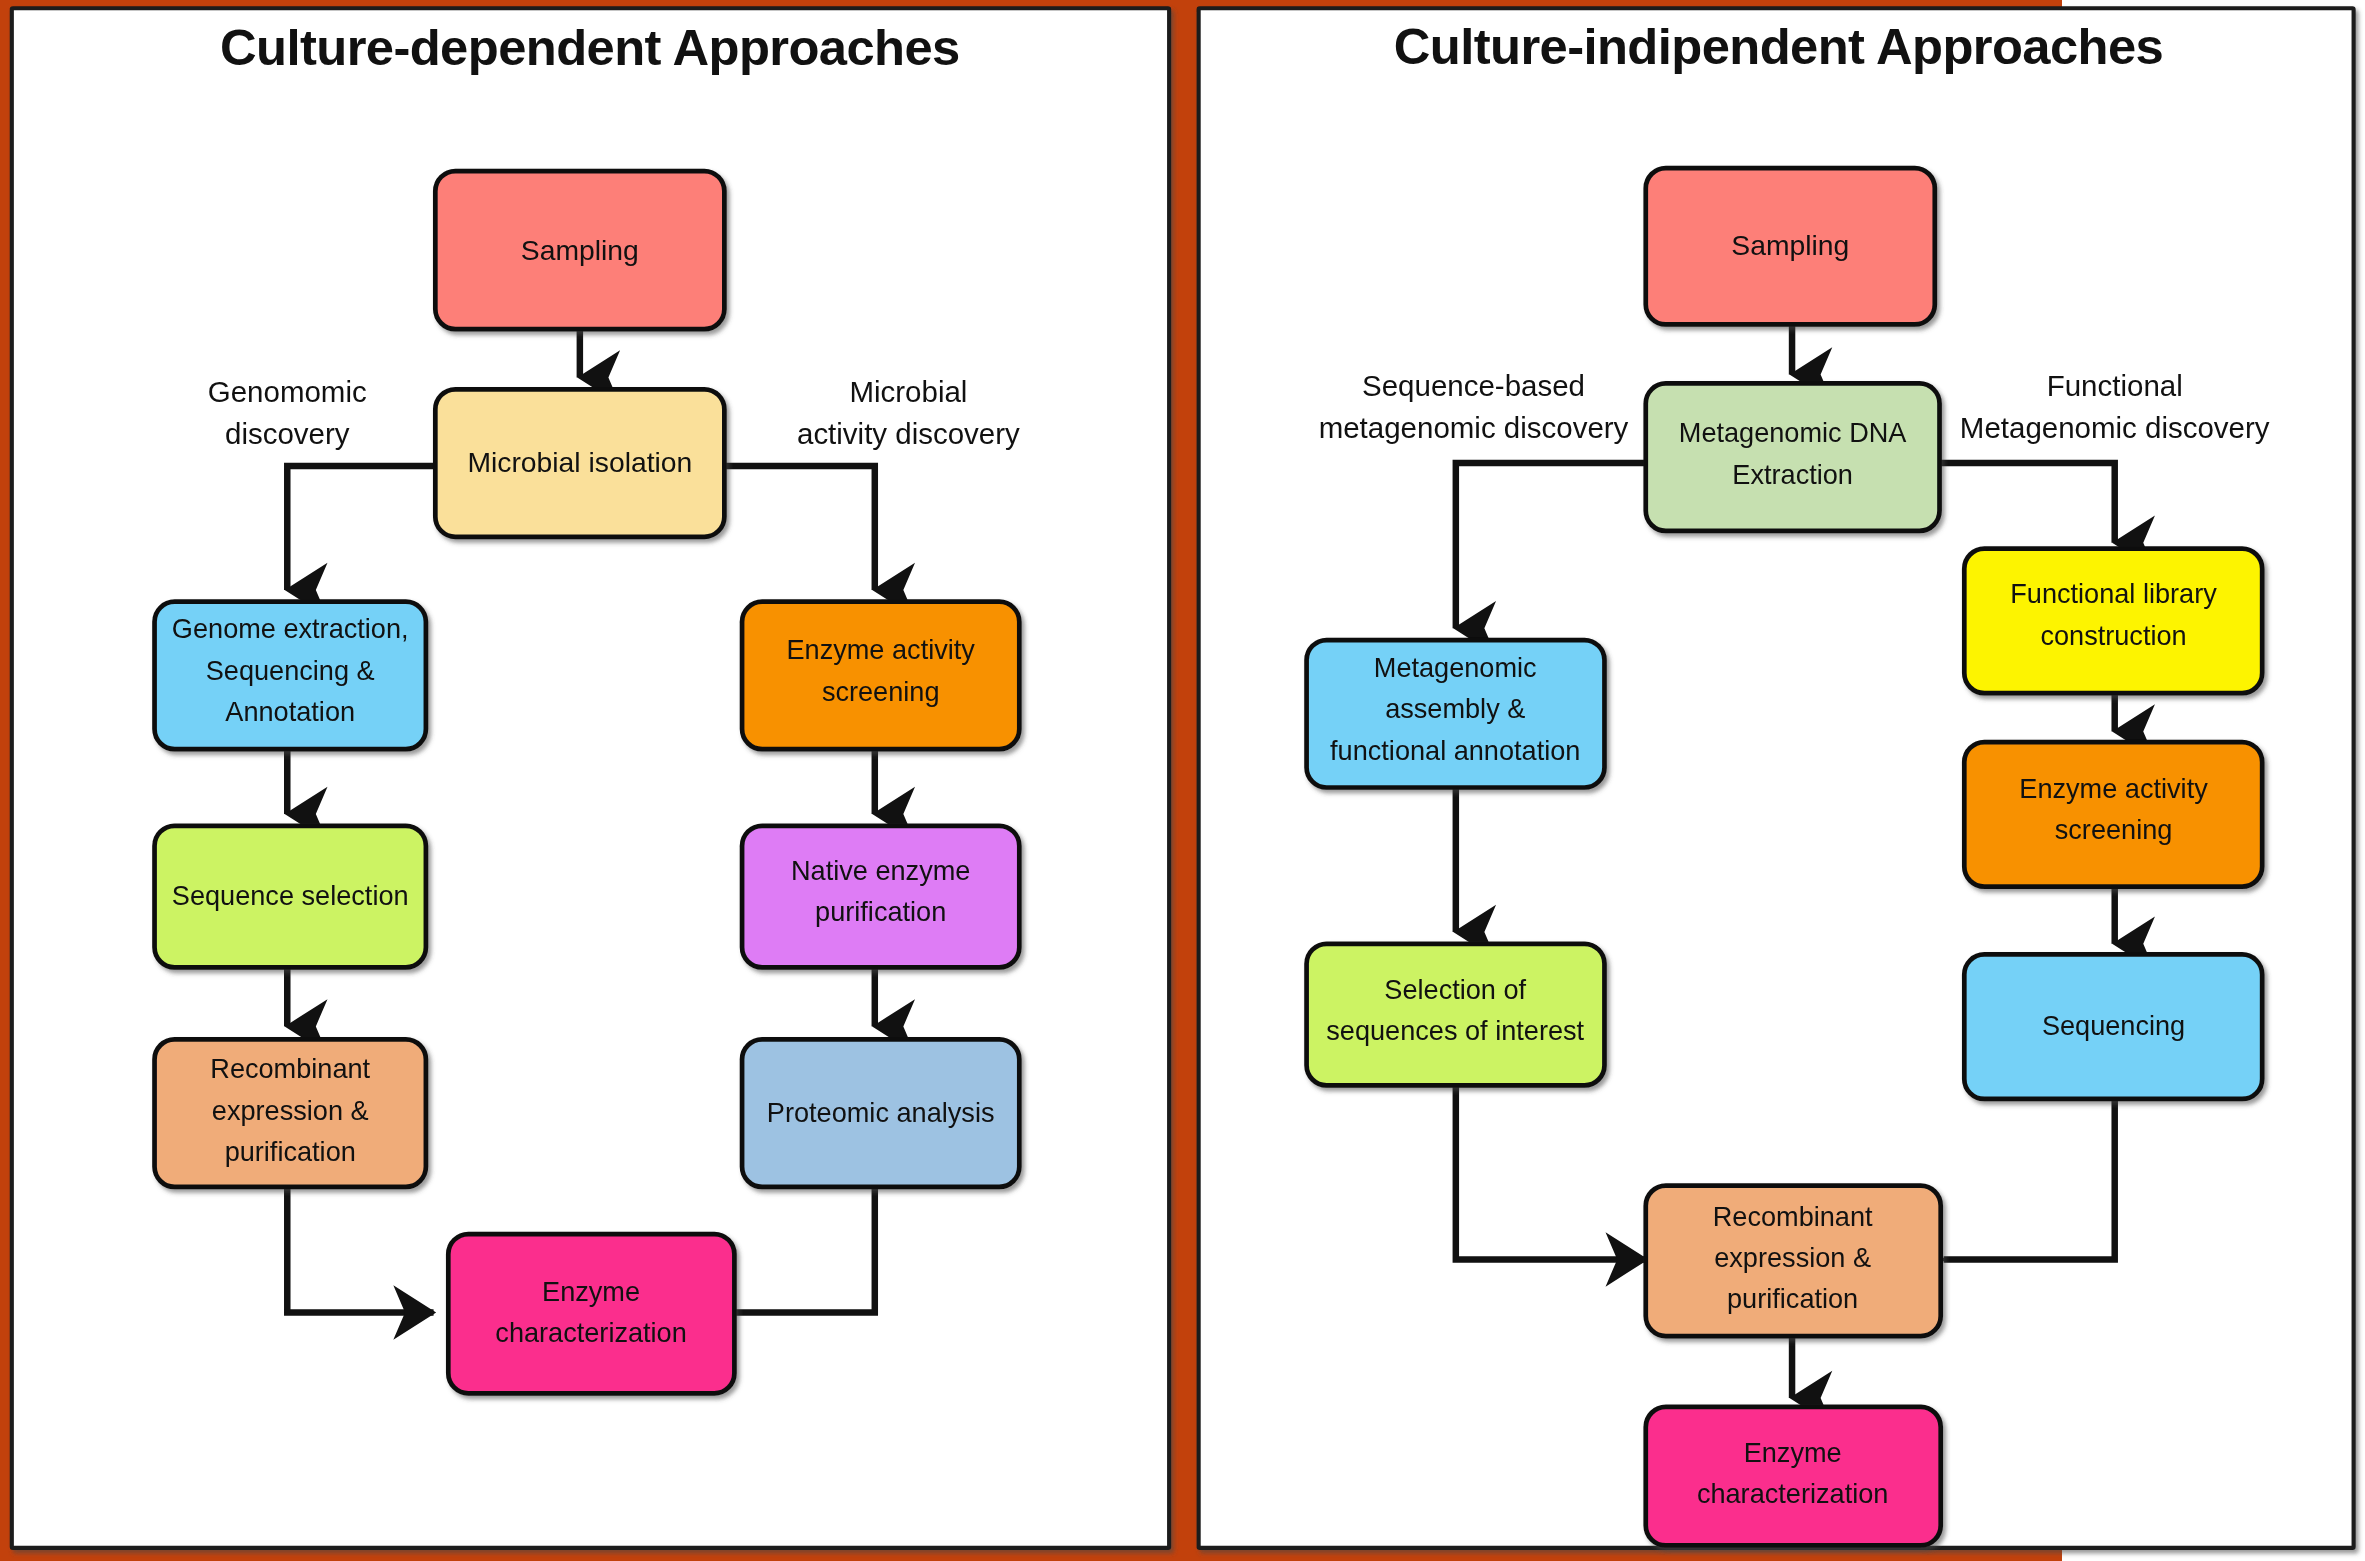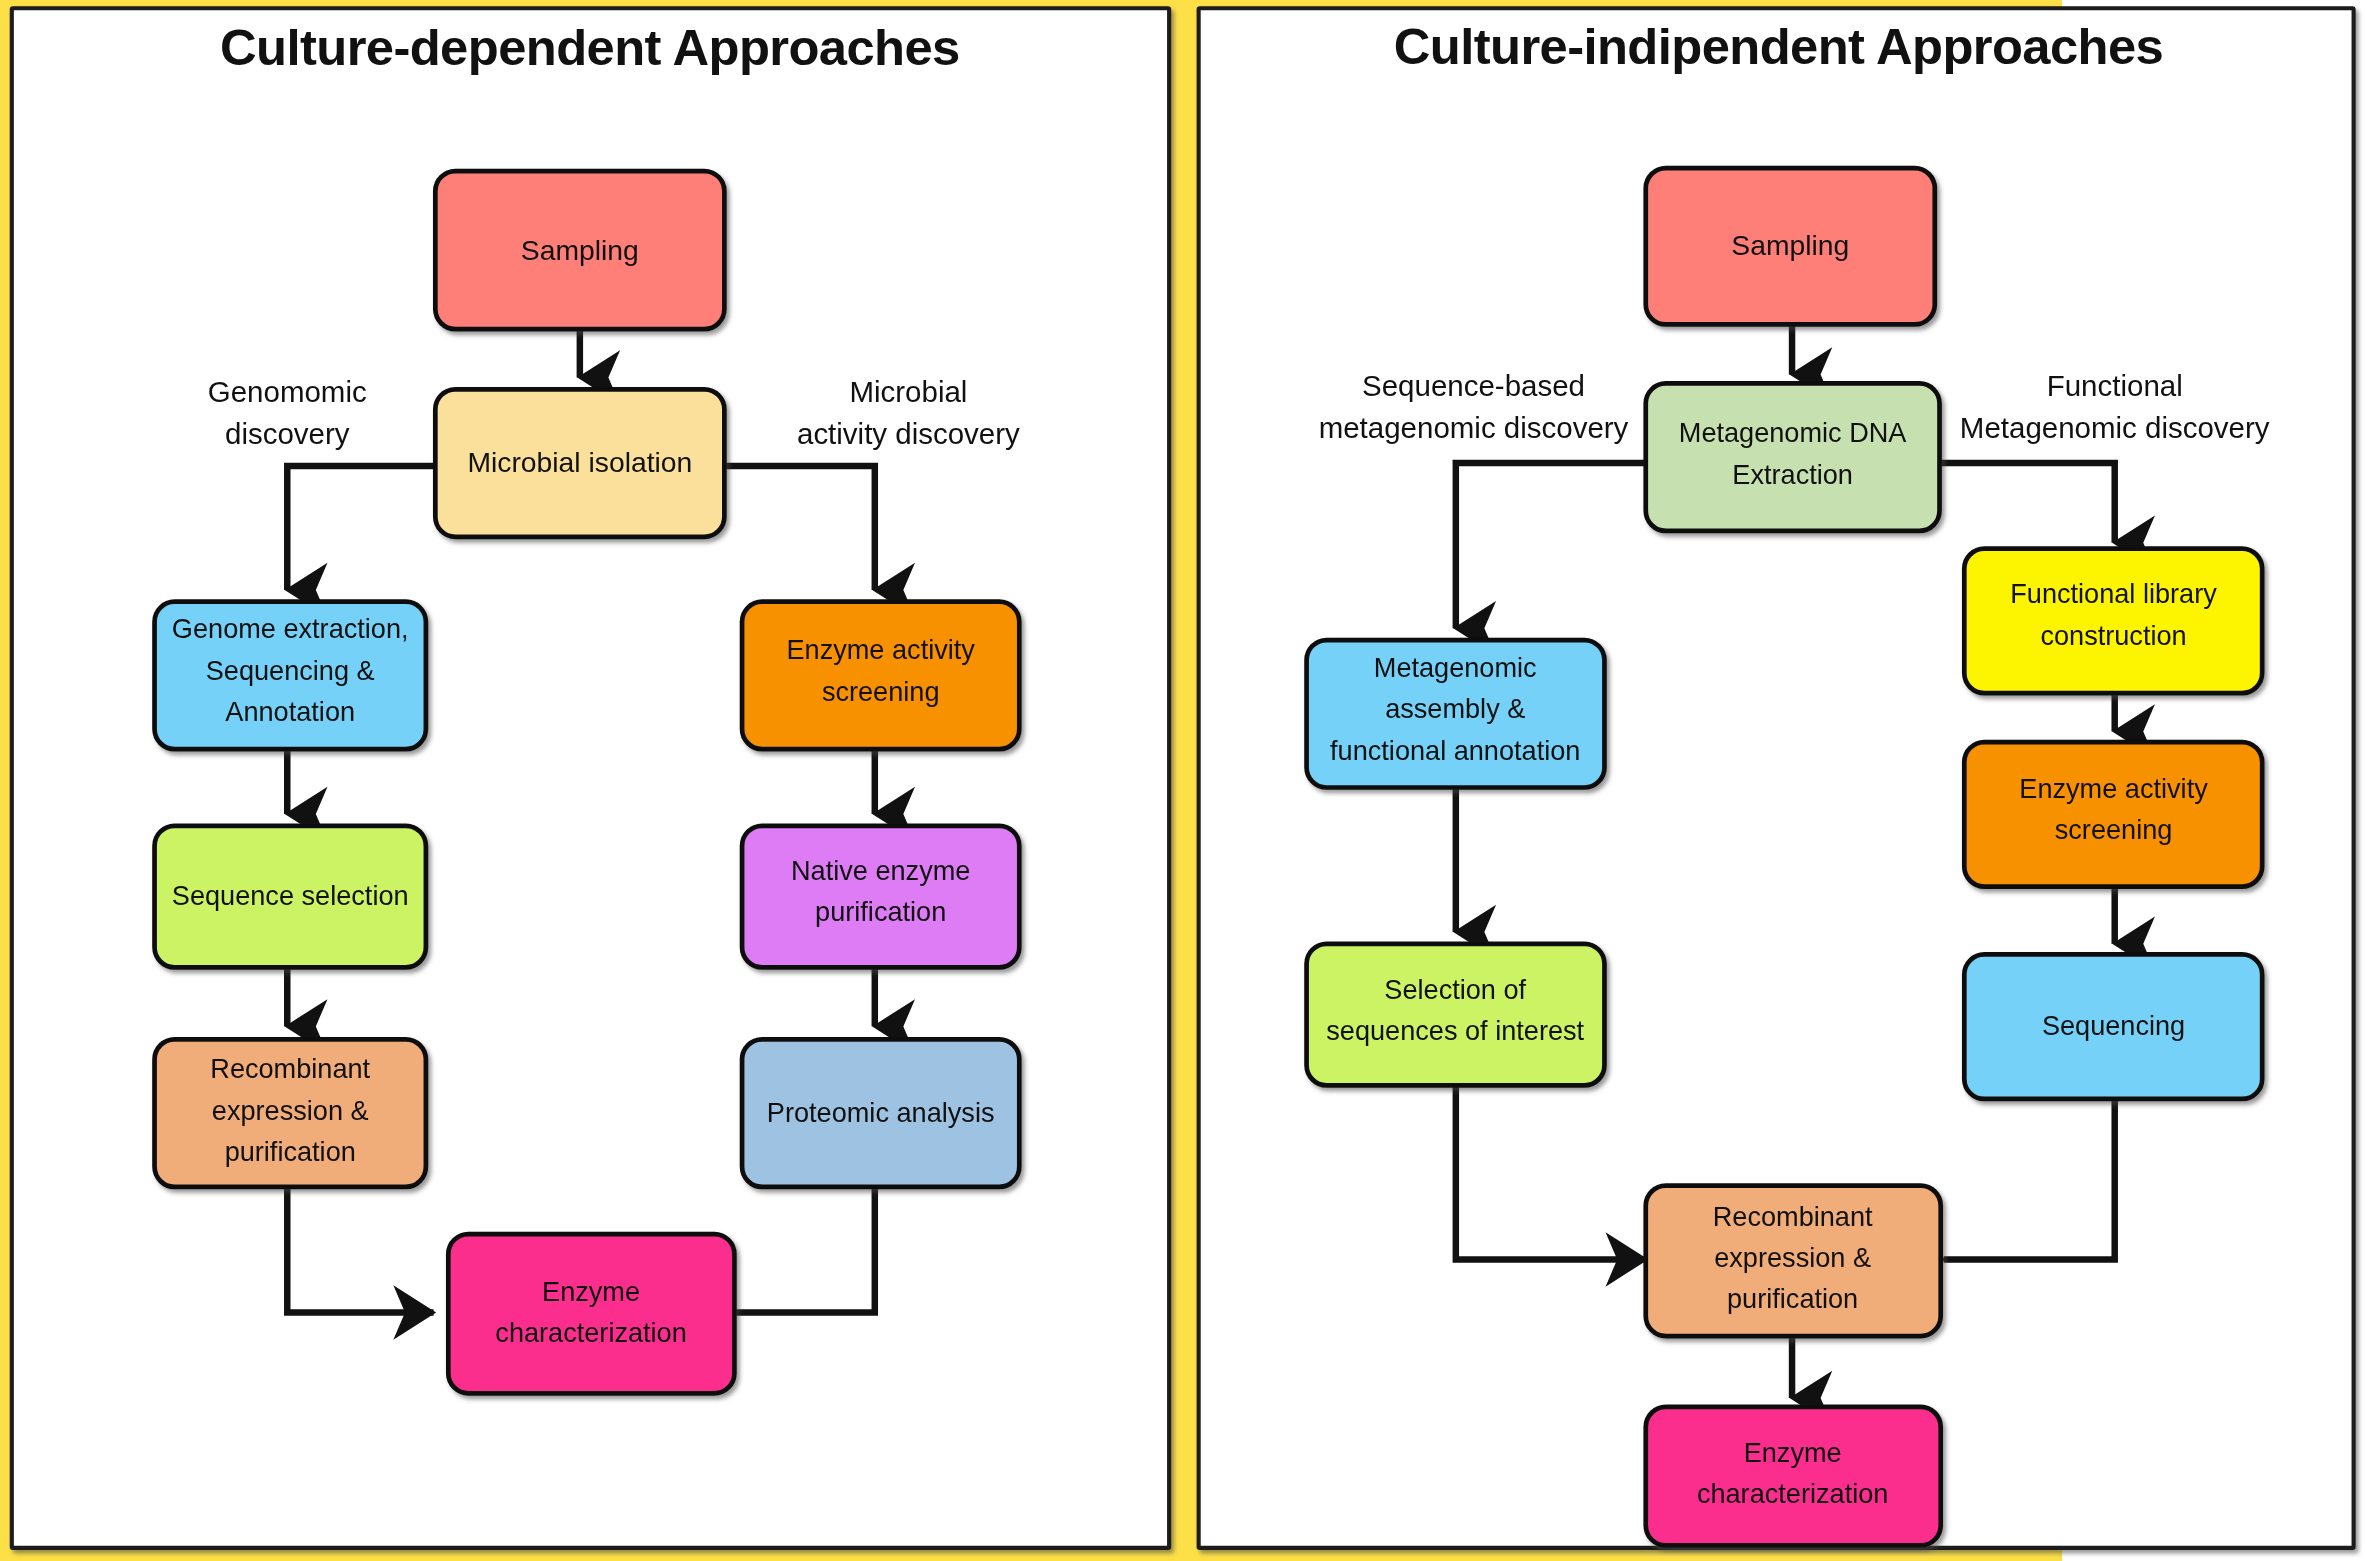--- a/index.html
+++ b/index.html
@@ -1,17 +1,17 @@
 <!DOCTYPE html>
 <html style="font-size:9.4px"><head>
 <meta charset="utf-8">
 <style>
   html,body{margin:0;padding:0;background:#ffffff;}
   body{width:2366px;height:1562px;font-family:"Liberation Sans",sans-serif;overflow:hidden;}
-  #stage{position:relative;width:2062px;height:1562px;background:#fde047;}
+  #stage{position:relative;width:2062px;height:1562px;background:#c2410c;}
   svg{display:block;}
   .panel-rect{fill:#ffffff;stroke:#1a1a1a;stroke-width:7;}
   .node-rect{stroke:#111111;stroke-width:8;}
   .node-text{font-family:"Liberation Sans",sans-serif;fill:#111111;text-anchor:middle;font-size:46px;}
   .node-text.big{font-size:48px;}
   .panel-title{font-family:"Liberation Sans",sans-serif;font-weight:bold;fill:#111111;text-anchor:middle;font-size:86px;letter-spacing:-1px;}
   .branch-label{font-family:"Liberation Sans",sans-serif;fill:#111111;text-anchor:middle;font-size:50px;}
   .edge{stroke:#111111;stroke-width:11;fill:none;stroke-linecap:butt;stroke-linejoin:miter;}
 </style>
 </head>

